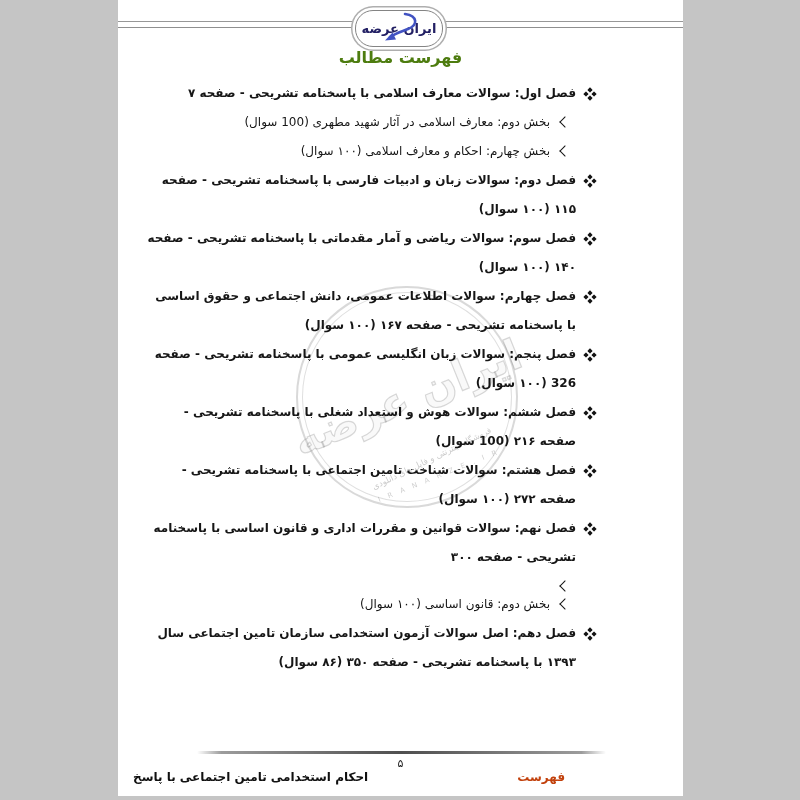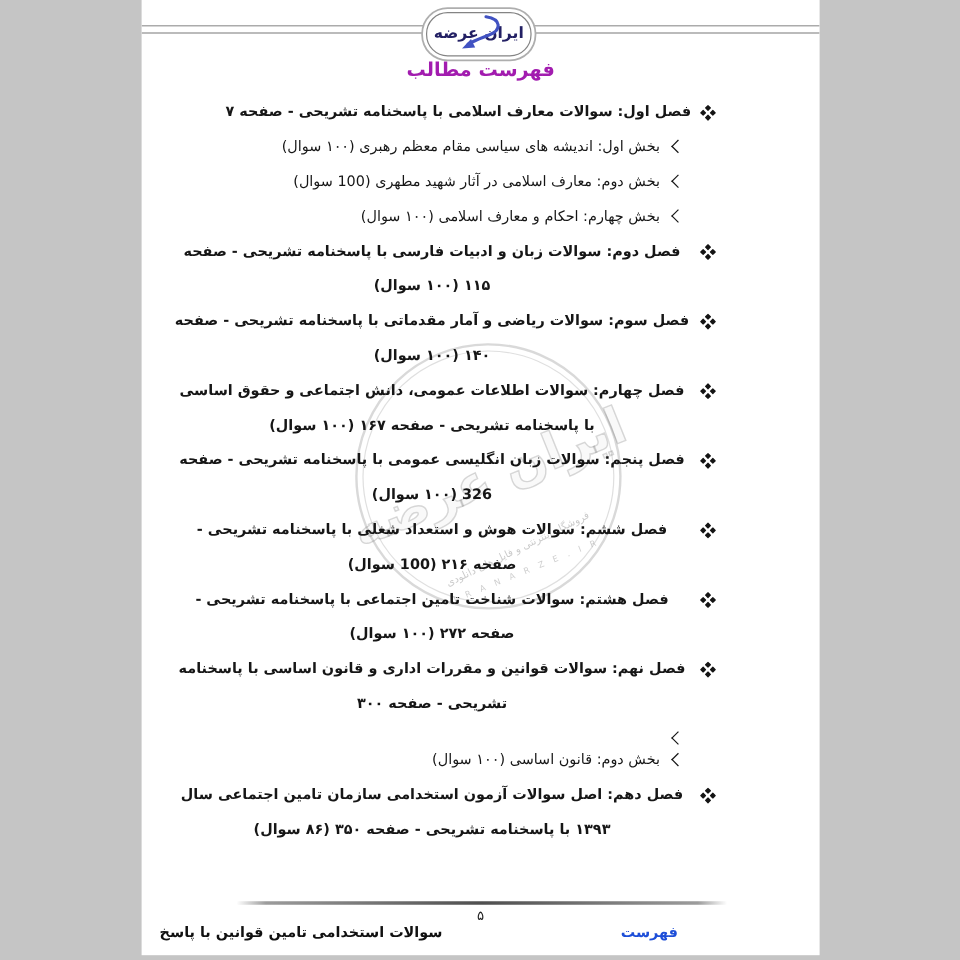--- a/index.html
+++ b/index.html
@@ -25,21 +25,21 @@
     box-shadow:0 0 0 2.5px #ffffff,0 0 0 4px #aeaeae;
     z-index:3;display:flex;align-items:center;justify-content:center;
   }
   .logo-text{
     direction:rtl;font-size:13px;font-weight:700;color:#232064;
     letter-spacing:0;line-height:1;position:relative;z-index:1;
   }
   .logo-arrow{position:absolute;inset:0;z-index:2;pointer-events:none;}
   .doc-title{
     position:absolute;top:48px;left:0;right:0;text-align:center;
-    direction:rtl;font-size:16px;font-weight:700;color:#a21caf;
+    direction:rtl;font-size:16px;font-weight:700;color:#4d7c0f;
   }
   
   .watermark{
     position:absolute;left:178px;top:286px;width:218px;height:218px;
     transform:rotate(-22deg);z-index:0;border-radius:50%;
     border:2.5px solid rgba(80,80,80,0.22);
     display:flex;align-items:center;justify-content:center;
   }
   .watermark::before{
     content:"";position:absolute;inset:4px;border-radius:50%;
@@ -57,21 +57,21 @@
   .wm-site{
     position:absolute;bottom:20px;left:0;right:0;text-align:center;
     font-size:7px;letter-spacing:3px;color:rgba(80,80,80,0.28);white-space:nowrap;
   }
   
   .content{
     position:absolute;top:79px;left:0;right:0;z-index:1;
     direction:rtl;padding:0 88px 0 26px;color:#161616;
   }
   .row{display:flex;align-items:flex-start;column-gap:9px;}
-  .row .txt{line-height:29px;text-align:center;}
+  .row .txt{line-height:29px;}
   .chapter{font-weight:700;font-size:12px;}
   .section{font-weight:400;font-size:12px;padding-right:26px;}
   .bullet-d{
     flex:0 0 auto;width:10px;height:10px;margin-top:10px;position:relative;
     transform:rotate(45deg) scale(.95);
   }
   .bullet-d i{position:absolute;width:4px;height:4px;background:#141414;border-radius:0.5px;}
   .bullet-d i:nth-child(1){left:0;top:0;}
   .bullet-d i:nth-child(2){right:0;top:0;}
   .bullet-d i:nth-child(3){left:0;bottom:0;}
@@ -86,21 +86,21 @@
     position:absolute;left:79px;top:751px;width:409px;height:2.5px;z-index:1;
     background:linear-gradient(90deg,rgba(130,130,130,0) 0%,#9c9c9c 6%,#5f5f5f 40%,#4f4f4f 50%,#5f5f5f 60%,#9c9c9c 94%,rgba(130,130,130,0) 100%);
     border-radius:2px;
   }
   .footer-pagenum{
     position:absolute;top:757px;left:0;right:0;text-align:center;
     font-size:11px;color:#222;z-index:1;
   }
   .footer-section{
     position:absolute;top:770px;right:118px;direction:rtl;
-    font-size:12px;font-weight:700;color:#1d4ed8;z-index:1;
+    font-size:12px;font-weight:700;color:#c2410c;z-index:1;
   }
   .footer-book{
     position:absolute;top:770px;left:15px;direction:rtl;
     font-size:12px;font-weight:700;color:#101010;z-index:1;white-space:nowrap;
   }
 </style>
 </head>
 <body>
 
 <div class="page">
@@ -127,24 +127,20 @@
       <span class="bullet-d">
           <i></i>
           <i></i>
           <i></i>
           <i></i>
         </span>
       <div class="txt">فصل اول: سوالات معارف اسلامی با پاسخنامه تشریحی - صفحه ۷</div>
     </div>
     <div class="row section">
       <span class="bullet-c"></span>
-      <div class="txt">بخش اول: اندیشه های سیاسی مقام معظم رهبری (۱۰۰ سوال)</div>
-    </div>
-    <div class="row section">
-      <span class="bullet-c"></span>
       <div class="txt">بخش دوم: معارف اسلامی در آثار شهید مطهری (100 سوال)</div>
     </div>
     <div class="row section">
       <span class="bullet-c"></span>
       <div class="txt">بخش چهارم: احکام و معارف اسلامی (۱۰۰ سوال)</div>
     </div>
     <div class="row chapter">
       <span class="bullet-d">
           <i></i>
           <i></i>
@@ -222,15 +218,15 @@
           <i></i>
         </span>
       <div class="txt">فصل دهم: اصل سوالات آزمون استخدامی سازمان تامین اجتماعی سال ۱۳۹۳ با پاسخنامه تشریحی - صفحه ۳۵۰ (۸۶ سوال)</div>
     </div>
 
   </div>
 
   <div class="footer-rule"></div>
   <div class="footer-pagenum">۵</div>
   <div class="footer-section">فهرست</div>
-  <div class="footer-book">سوالات استخدامی تامین قوانین با پاسخ</div>
+  <div class="footer-book">احکام استخدامی تامین اجتماعی با پاسخ</div>
 
 </div>
 
 </body></html>

